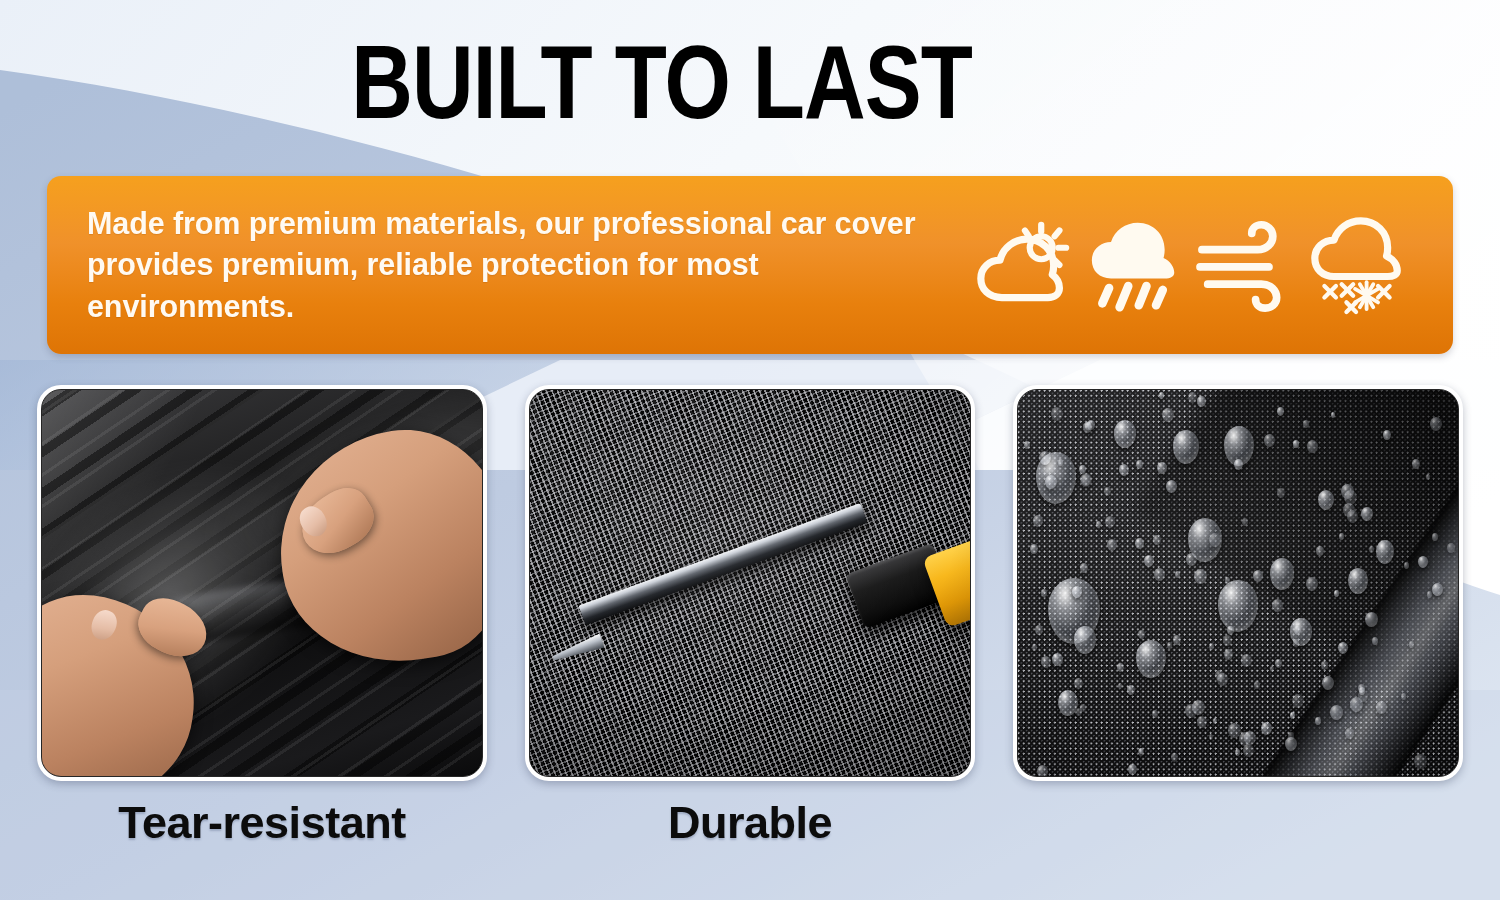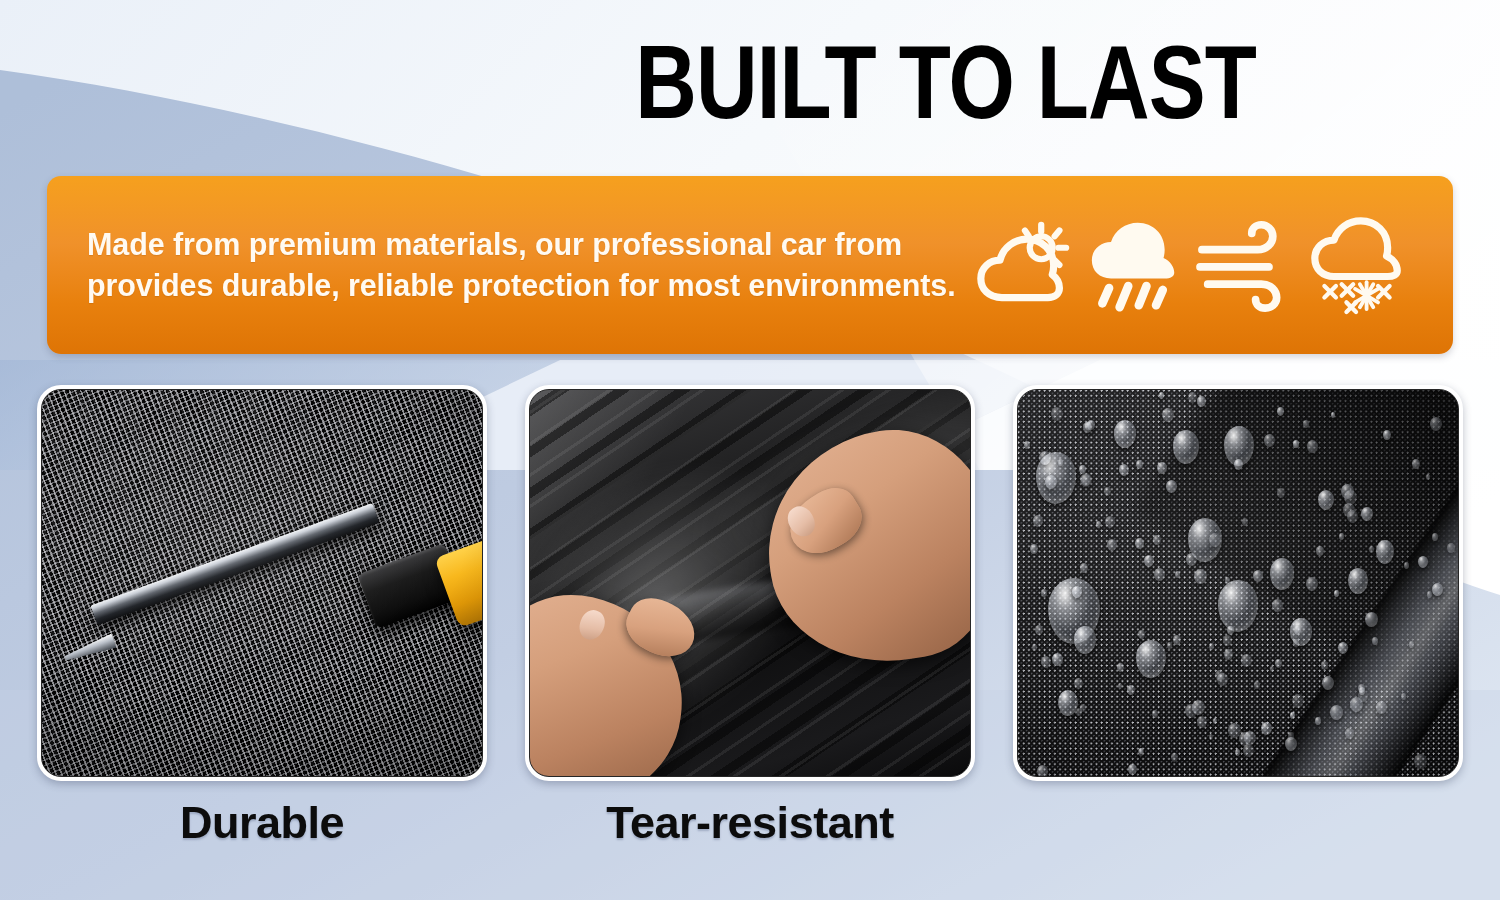--- a/index.html
+++ b/index.html
@@ -13,21 +13,21 @@
   
   .bg { position:absolute; inset:0; overflow:hidden; z-index:0; }
   .bg svg { position:absolute; inset:0; width:1500px; height:900px; display:block; }
 
   
   .page { position:absolute; inset:0; z-index:2; }
 
   
   .title-wrap {
     position:absolute; top:30px; left:0; width:1324px;
-    text-align:right;
+    text-align:center;
   }
   .title {
     display:inline-block;
     font-family:"Liberation Sans Narrow","Liberation Sans", sans-serif;
     font-weight:bold;
     font-size:104px;
     line-height:1.0;
     letter-spacing:-1px;
     color:#000000;
     transform:scaleX(0.82);
@@ -303,21 +303,21 @@
   </svg>
 </div>
 
 <div class="page">
 
   <div class="title-wrap">
     <h1 class="title">BUILT TO LAST</h1>
   </div>
 
   <div class="banner">
-    <p class="banner-text">Made from premium materials, our professional car from provides durable, reliable protection for most environments.</p>
+    <p class="banner-text">Made from premium materials, our professional car cover provides premium, reliable protection for most environments.</p>
 
     <div class="banner-icons">
 
       <span class="wicon">
         <svg viewBox="0 0 100 96">
           <g stroke="#fffaf0" stroke-width="6.5" fill="none" stroke-linecap="round">
             <circle cx="69" cy="30" r="12"></circle>
             <line x1="69" y1="6" x2="69" y2="13"></line>
             <line x1="88" y1="12" x2="83" y2="18"></line>
             <line x1="95" y1="30" x2="87" y2="30"></line>
@@ -382,52 +382,52 @@
       </span>
 
     </div>
   </div>
 
   <div class="cards">
 
     <div class="card-col">
       <div class="card">
         <div class="card-inner">
-          <div class="photo-weave">
-            <div class="weave-tex"></div>
-            <div class="sd sd-shaft"></div>
-            <div class="sd sd-tip"></div>
-            <div class="sd sd-grip"></div>
-            <div class="sd sd-handle"></div>
-            <div class="weave-vig"></div>
-          </div>
-        </div>
-      </div>
-      <div class="caption">Durable</div>
-    </div>
-
-    <div class="card-col">
-      <div class="card">
-        <div class="card-inner">
           <div class="photo-stretch">
             <div class="st-base"></div>
             <div class="st-folds"></div>
             <div class="st-sheen"></div>
             <div class="st-sheen2"></div>
             <div class="st-pull"></div>
             <div class="hand hand-r"></div>
             <div class="hand-r-thumb"></div>
             <div class="hand-r-nail"></div>
             <div class="hand hand-l"></div>
             <div class="hand-l-thumb"></div>
             <div class="hand-l-nail"></div>
           </div>
         </div>
       </div>
       <div class="caption">Tear-resistant</div>
+    </div>
+
+    <div class="card-col">
+      <div class="card">
+        <div class="card-inner">
+          <div class="photo-weave">
+            <div class="weave-tex"></div>
+            <div class="sd sd-shaft"></div>
+            <div class="sd sd-tip"></div>
+            <div class="sd sd-grip"></div>
+            <div class="sd sd-handle"></div>
+            <div class="weave-vig"></div>
+          </div>
+        </div>
+      </div>
+      <div class="caption">Durable</div>
     </div>
 
     <div class="card-col">
       <div class="card">
         <div class="card-inner">
           <div class="photo-water">
             <div class="wtr-tex"></div>
             <div class="wtr-dark"></div>
             <div class="wtr-seam"></div>
             <div id="dropfield">

